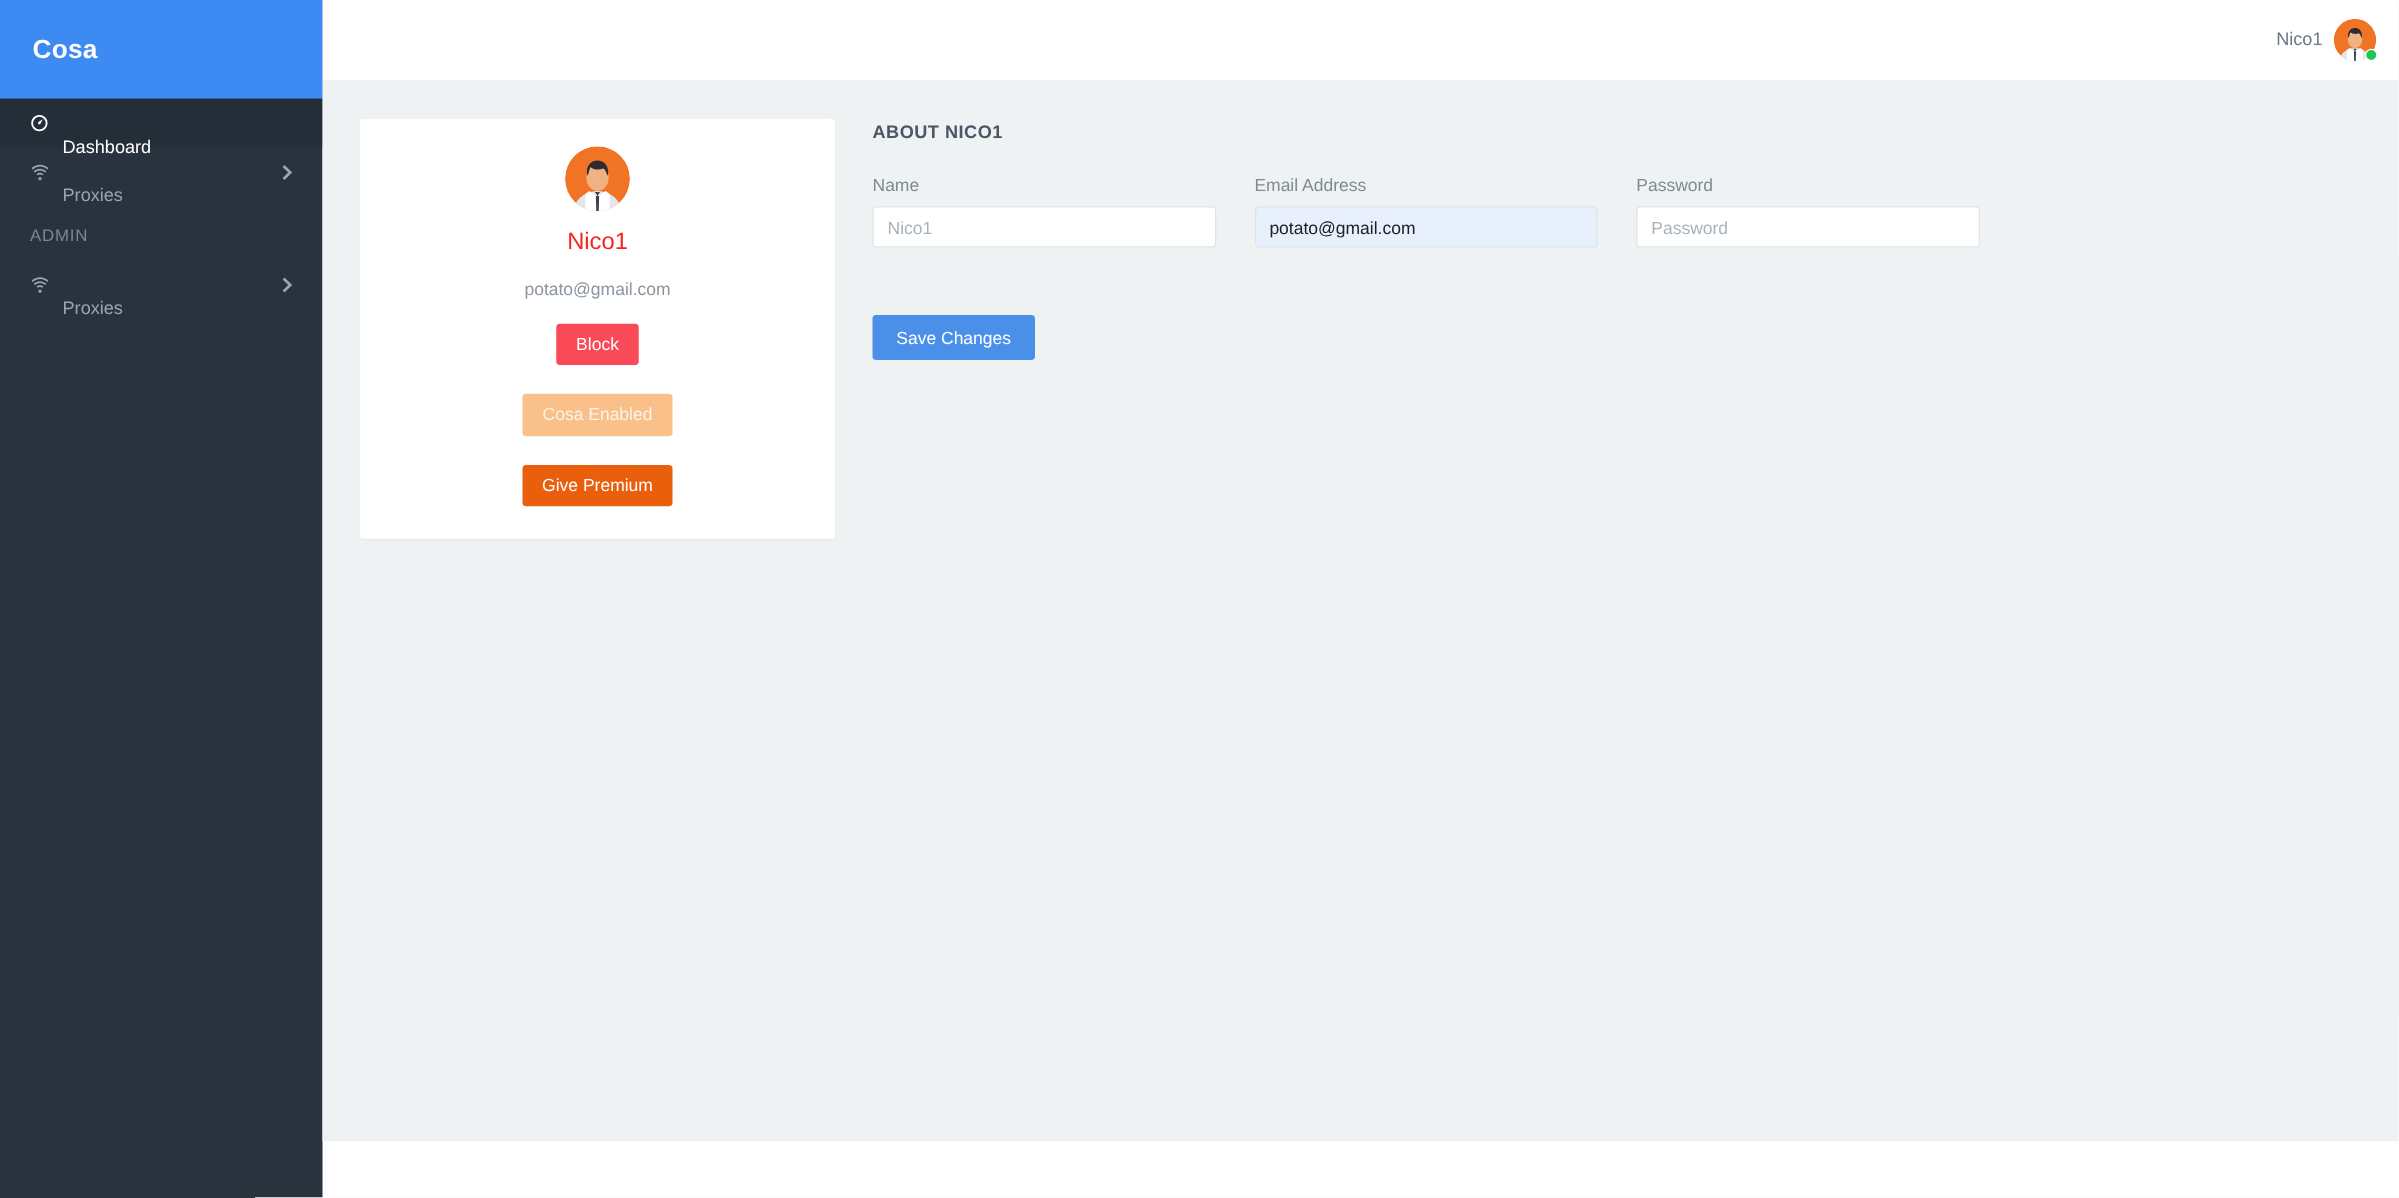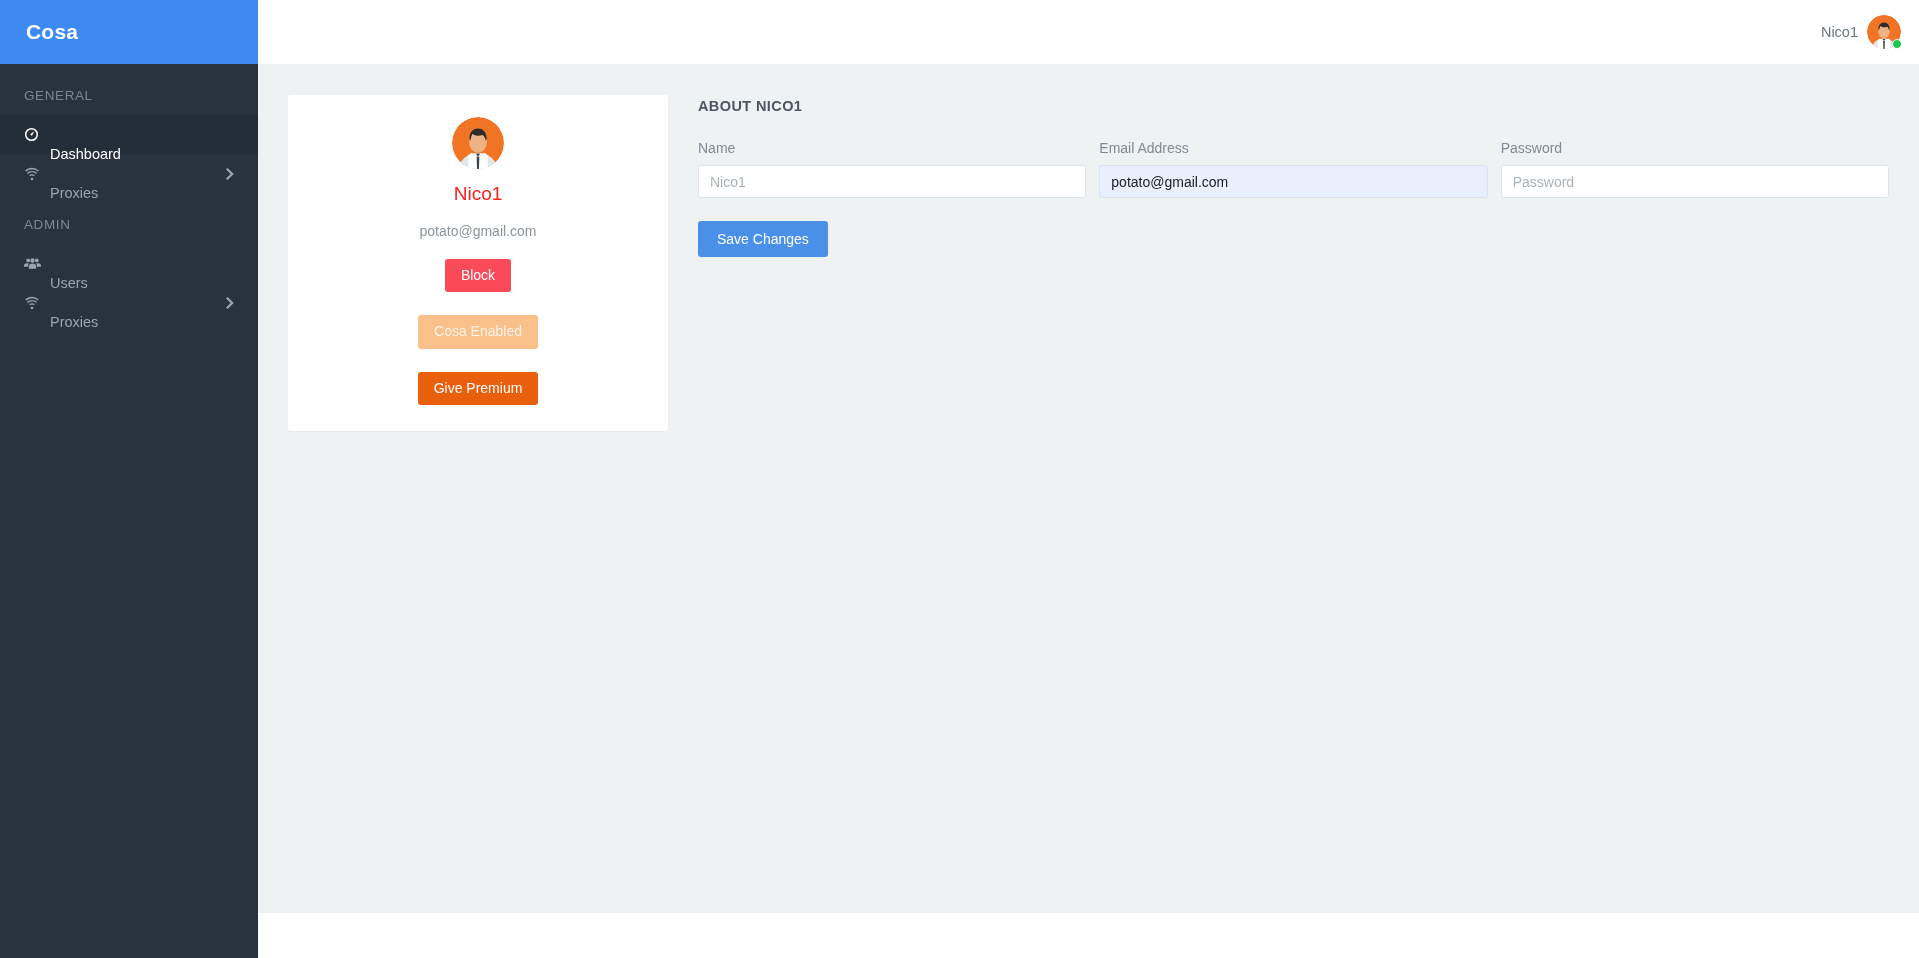--- a/index.html
+++ b/index.html
@@ -13,21 +13,21 @@
   }
   .app { position: relative; width: 1919px; height: 958px; }
 
   
   .sidebar {
     position: absolute; left: 0; top: 0;
     width: 258px; height: 958px;
     background: #28333d;
   }
   .brand {
-    height: 64px; width: 258px;
+    height: 79px; width: 258px;
     background: #3d8bf2;
     display: flex; align-items: center;
     padding-left: 26px;
   }
   .brand-text {
     color: #ffffff; font-size: 21px; font-weight: bold;
     letter-spacing: .2px;
   }
   .nav-section {
     color: #7b8794; font-size: 13.5px;
@@ -110,22 +110,22 @@
   .btn-premium    { background: #ea5f0b; margin-bottom: 0; }
 
   
   .form-col { flex: 1; padding-left: 30px; padding-right: 30px; }
   .about-title {
     color: #4b5563; font-size: 14.5px;
     letter-spacing: .4px; margin: 3px 0 26px 0;
   }
   .form-grid {
     display: grid;
-    grid-template-columns: 1fr 1fr 1fr;
-    column-gap: 13px; row-gap: 0;
+    grid-template-columns: 1fr 1fr 1fr 1fr;
+    column-gap: 13px; row-gap: 0; gap: 31px;
   }
   .field { margin-bottom: 23px; }
   .field-label {
     display: block; color: #7f8a96; font-size: 14px;
     margin-bottom: 9px;
   }
   .field-input {
     width: 100%; height: 33px;
     border: 1px solid #dfe4ea;
     border-radius: 3px;
@@ -154,21 +154,20 @@
 <body>
 
 <div class="app">
 
   <aside class="sidebar">
 
     <div class="brand">
       <span class="brand-text">Cosa</span>
     </div>
 
-    <div class="nav-section">GENERAL</div>
 
     <div class="nav-item active">
       <span class="nav-icon">
         <svg width="15" height="15" viewBox="0 0 16 16">
             <path d="M8 1a7 7 0 100 14A7 7 0 008 1zm0 1.6a5.4 5.4 0 015.4 5.4A5.4 5.4 0 018 13.4 5.4 5.4 0 012.6 8 5.4 5.4 0 018 2.6zM10.9 4.6L7.2 7.1a1.1 1.1 0 101.6 1.6l2.1-4.1z"></path>
           </svg>
       </span>
       <span class="nav-label">Dashboard</span>
     </div>
 
@@ -181,28 +180,20 @@
       <span class="nav-label">Proxies</span>
       <span class="chev">
         <svg width="8" height="12" viewBox="0 0 8 12">
             <path d="M1.6 0L0 1.55 4.6 6 0 10.45 1.6 12 7.8 6z"></path>
           </svg>
       </span>
     </div>
 
     <div class="nav-section">ADMIN</div>
 
-    <div class="nav-item">
-      <span class="nav-icon">
-        <svg width="17" height="13" viewBox="0 0 18 13">
-            <path d="M4.4 5.2a2 2 0 100-4 2 2 0 000 4zm9.2 0a2 2 0 100-4 2 2 0 000 4zM9 5.6a2.3 2.3 0 100-4.6 2.3 2.3 0 000 4.6zM3.1 6.2C1.5 6.2 0 7.1 0 8.6V10h4.3V8.9c0-.9.35-1.7.95-2.35a3.3 3.3 0 00-2.15-.35zm11.8 0c-.75 0-1.5.1-2.15.35.6.65.95 1.45.95 2.35V10H18V8.6c0-1.5-1.5-2.4-3.1-2.4zM9 6.5c-2 0-3.9 1.1-3.9 2.75V12h7.8V9.25C12.9 7.6 11 6.5 9 6.5z"></path>
-          </svg>
-      </span>
-      <span class="nav-label">Users</span>
-    </div>
 
     <div class="nav-item">
       <span class="nav-icon">
         <svg width="16" height="14" viewBox="0 0 18 14">
             <path d="M9 11.1a1.45 1.45 0 100 2.9 1.45 1.45 0 000-2.9zM9 7.2c-1.2 0-2.3.45-3.15 1.2l1.1 1.15A3.1 3.1 0 019 8.75c.78 0 1.5.28 2.05.8l1.1-1.15A4.67 4.67 0 009 7.2zM9 3.6c-2.2 0-4.2.85-5.7 2.25l1.1 1.15A6.8 6.8 0 019 5.15c1.78 0 3.4.67 4.6 1.85l1.1-1.15A8.25 8.25 0 009 3.6zM9 0C6.05 0 3.35 1.15 1.35 3.05l1.1 1.15A9.95 9.95 0 019 1.55c2.55 0 4.85 1 6.55 2.65l1.1-1.15A11.6 11.6 0 009 0z"></path>
           </svg>
       </span>
       <span class="nav-label">Proxies</span>
       <span class="chev">
         <svg width="8" height="12" viewBox="0 0 8 12">

